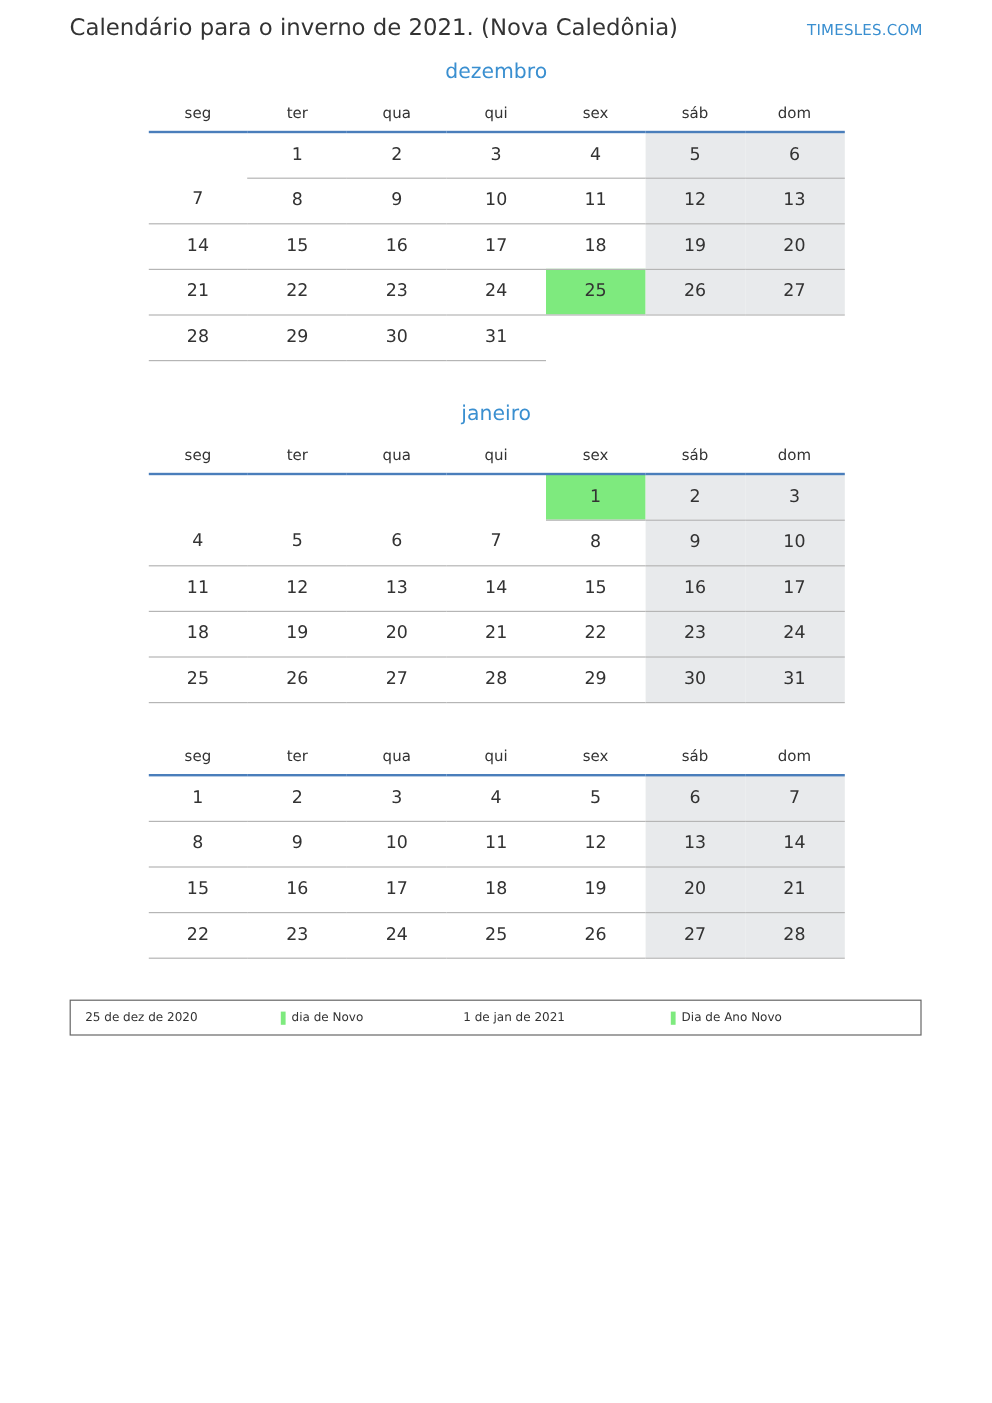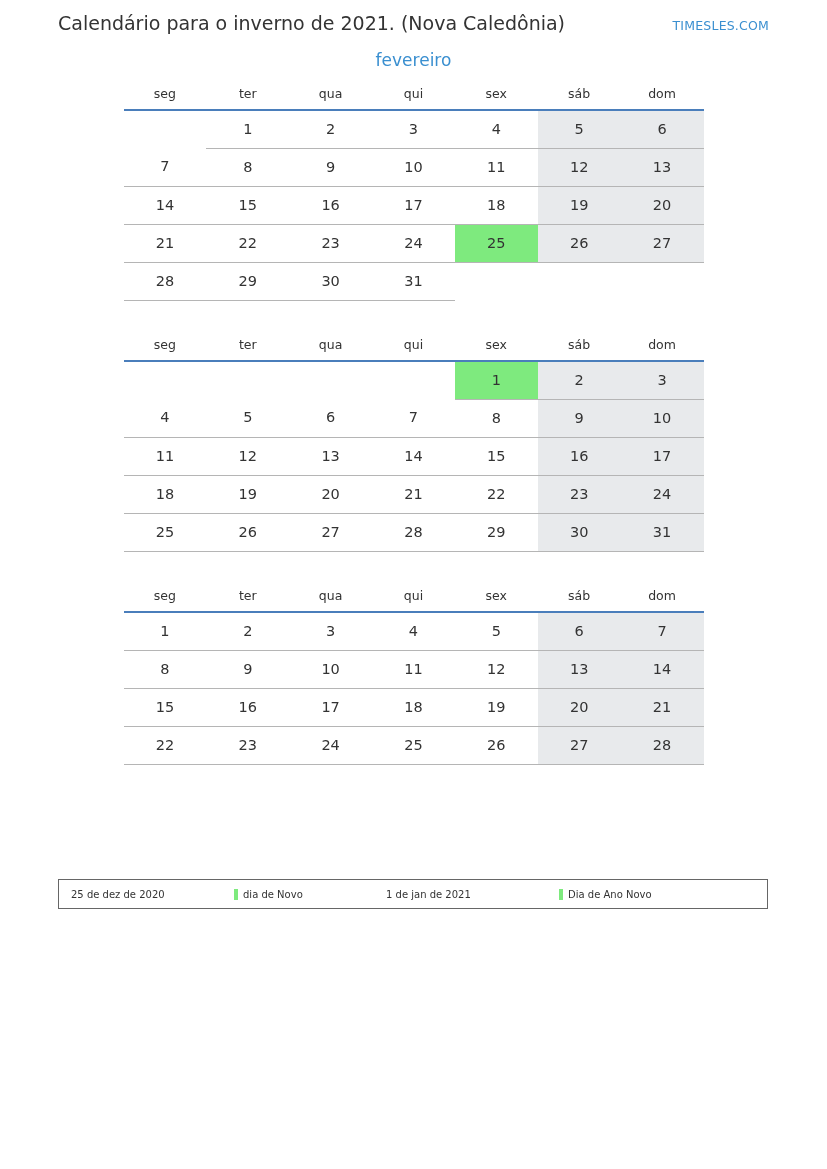--- a/index.html
+++ b/index.html
@@ -82,21 +82,21 @@
   }
   table.cal td.weekend {
     background: #e8eaec;
   }
   table.cal td.holiday {
     background: #7eea7e;
   }
   .legend {
     position: absolute;
     left: 58px;
-    top: 879px;
+    top: 833px;
     width: 710px;
     box-sizing: border-box;
     border: 1px solid #666666;
     height: 30px;
     display: flex;
     align-items: center;
     font-size: 10px;
     color: #333333;
   }
   .legend-item {
@@ -128,21 +128,21 @@
 
 <div class="page">
 
   <div class="header">
     <h1 class="page-title">Calendário para o inverno de 2021. (Nova Caledônia)</h1>
     <div class="brand">TIMESLES.COM</div>
   </div>
 
   <div class="months">
       <div class="month-block">
-        <div class="month-name">fevereiro</div>
+        <div class="month-name">dezembro</div>
         <table class="cal">
           <thead>
             <tr>
               <th>seg</th>
               <th>ter</th>
               <th>qua</th>
               <th>qui</th>
               <th>sex</th>
               <th>sáb</th>
               <th>dom</th>
@@ -191,20 +191,21 @@
               <td class="">30</td>
               <td class="">31</td>
               <td class="empty"></td>
               <td class="empty"></td>
               <td class="empty"></td>
             </tr>
           </tbody>
         </table>
       </div>
       <div class="month-block">
+        <div class="month-name">janeiro</div>
         <table class="cal">
           <thead>
             <tr>
               <th>seg</th>
               <th>ter</th>
               <th>qua</th>
               <th>qui</th>
               <th>sex</th>
               <th>sáb</th>
               <th>dom</th>

